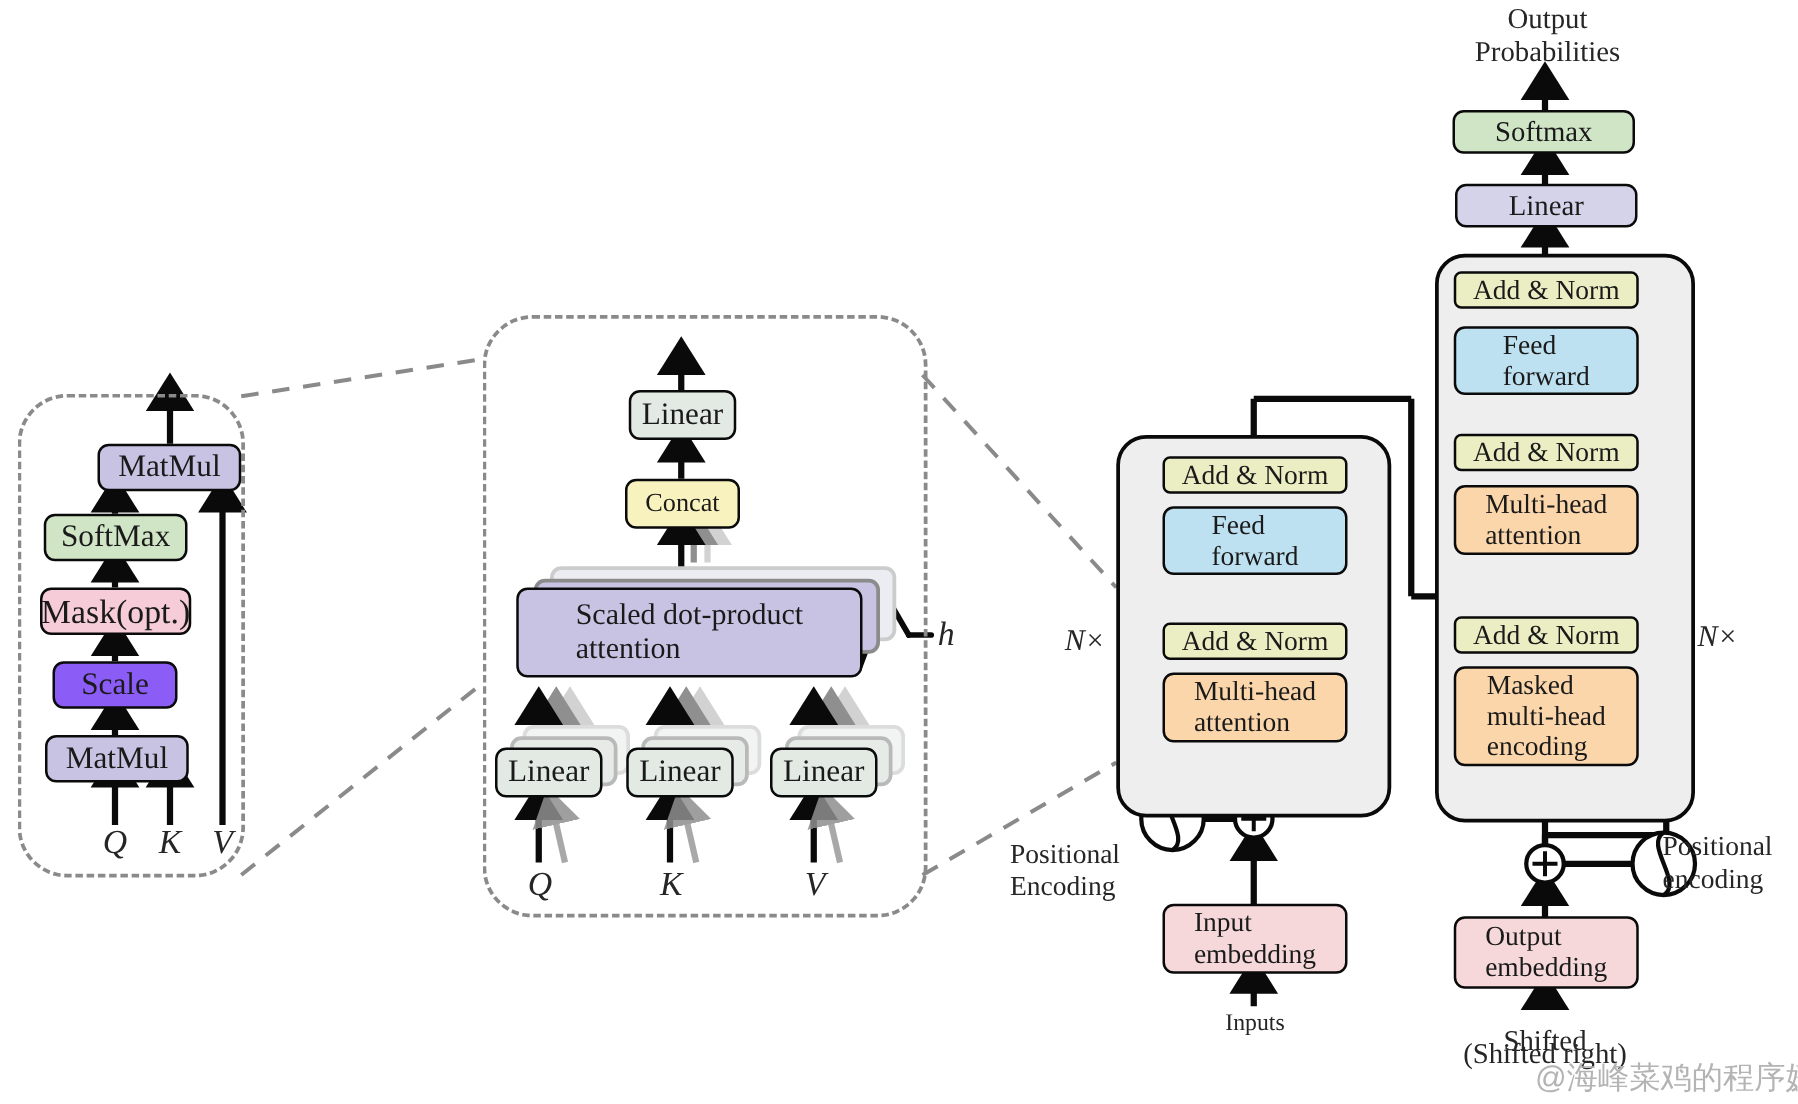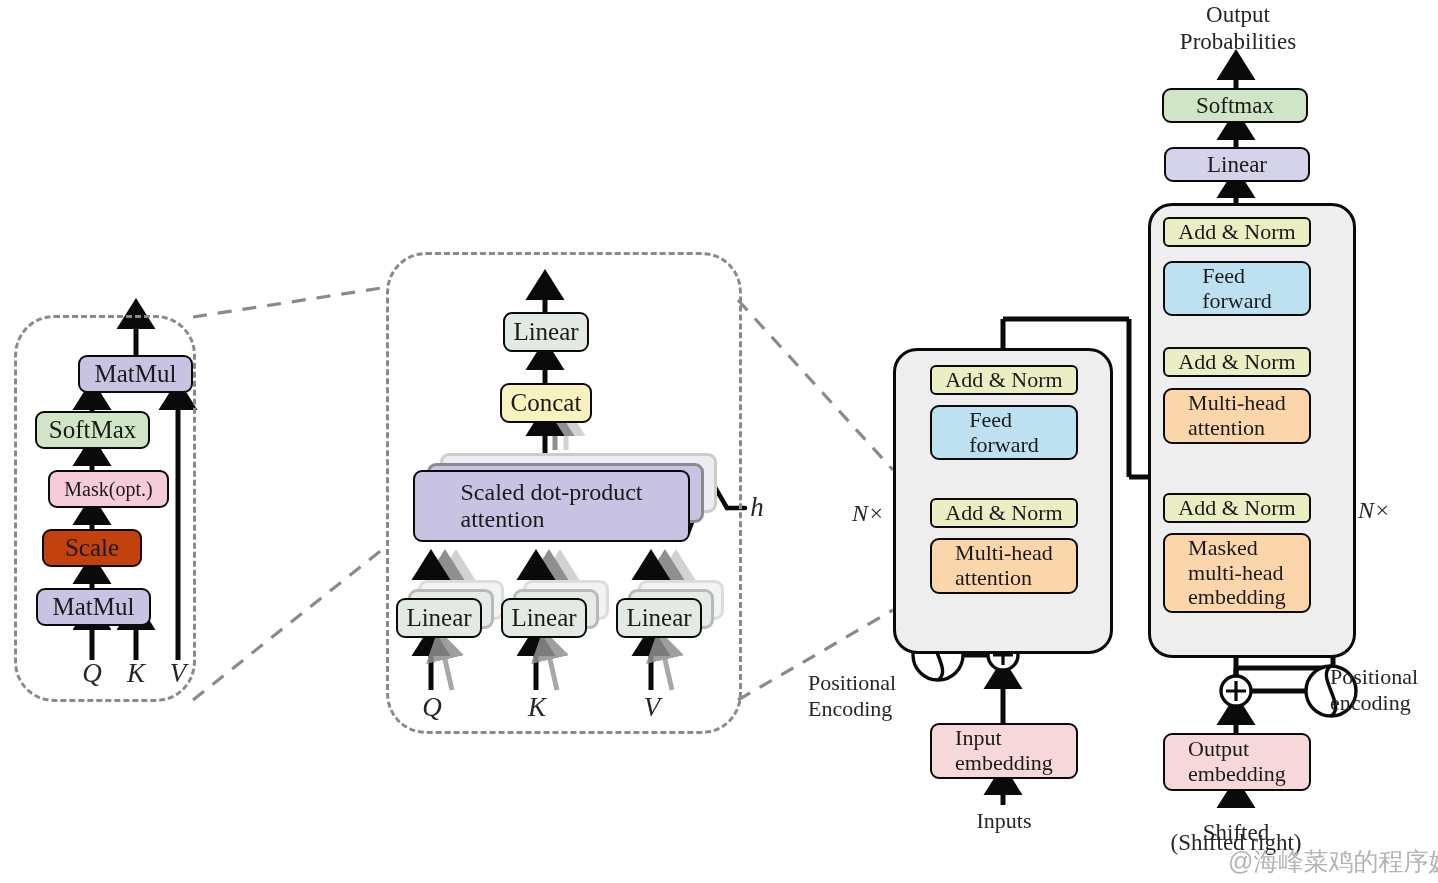--- a/index.html
+++ b/index.html
@@ -228,30 +228,30 @@
   </svg>
 
   <div class="dashbox" style="left:14px;top:315px;width:182px;height:387px;"></div>
   <div class="dashbox" style="left:386px;top:252px;width:356px;height:482px;"></div>
 
   <div class="panelbg" style="left:893px;top:348px;width:220px;height:306px;"></div>
   <div class="panelbg" style="left:1148px;top:203px;width:208px;height:455px;"></div>
 
   <div class="node" style="left:78px;top:355px;width:115px;height:38px;background:#c9c3e3;font-size:25px;">MatMul</div>
   <div class="node" style="left:35px;top:411px;width:115px;height:38px;background:#cfe5c6;font-size:25px;">SoftMax</div>
-  <div class="node" style="left:48px;top:470px;width:121px;height:38px;background:#f6ccd9;font-size:20px;">Mask(opt.)</div>
-  <div class="node" style="left:42px;top:529px;width:100px;height:38px;background:#c2410c;font-size:25px;font-family:Liberation Serif, serif;">Scale</div>
+  <div class="node" style="left:32px;top:470px;width:121px;height:38px;background:#f6ccd9;font-size:27px;">Mask(opt.)</div>
+  <div class="node" style="left:42px;top:529px;width:100px;height:38px;background:#8b5cf6;font-size:25px;font-family:Liberation Serif, serif;">Scale</div>
   <div class="node" style="left:36px;top:588px;width:115px;height:38px;background:#c9c3e3;font-size:25px;">MatMul</div>
 
   <div class="lbl ital" style="left:72px;top:658px;width:40px;font-size:27px;">Q</div>
   <div class="lbl ital" style="left:116px;top:658px;width:40px;font-size:27px;">K</div>
   <div class="lbl ital" style="left:158px;top:658px;width:40px;font-size:27px;">V</div>
 
   <div class="node" style="left:503px;top:312px;width:86px;height:40px;background:#e3eae4;font-size:25px;">Linear</div>
-  <div class="node" style="left:500px;top:383px;width:92px;height:40px;background:#f8f2bf;font-size:25px;">Concat</div>
+  <div class="node" style="left:500px;top:383px;width:92px;height:40px;background:#f8f2bf;font-size:21px;">Concat</div>
 
   <div class="ghost" style="left:440px;top:453px;width:277px;height:60px;background:#ececf3;border:3px solid #cccccc;"></div>
   <div class="ghost" style="left:427px;top:463px;width:277px;height:60px;background:#c9c3e3;border:3px solid #8b8b8b;"></div>
 
   <div class="node" style="left:413px;top:470px;width:277px;height:72px;background:#c9c3e3;font-size:24px;z-index:6;">Scaled  dot-product
 attention</div>
 
   <div class="lbl ital" style="left:742px;top:492px;width:30px;font-size:27px;">h</div>
 
   <div class="ghost" style="left:418px;top:580px;width:86px;height:40px;background:#f2f4f3;border:3px solid #dcdcdc;"></div>
@@ -275,38 +275,38 @@
 forward</div>
   <div class="node" style="left:930px;top:498px;width:148px;height:30px;background:#eaeec2;font-size:22px;border-radius:6px;">Add  &amp;  Norm</div>
   <div class="node" style="left:930px;top:538px;width:148px;height:56px;background:#fbd6ab;font-size:22px;">Multi-head
 attention</div>
   <div class="node" style="left:930px;top:723px;width:148px;height:56px;background:#f6d8da;font-size:22px;">Input
 embedding</div>
 
   <div class="lbl" style="left:838px;top:500px;width:60px;font-size:24px;font-style:italic;">N×</div>
   <div class="lbl" style="left:808px;top:670px;width:110px;font-size:22px;text-align:left;">Positional
 Encoding</div>
-  <div class="lbl" style="left:948px;top:808px;width:112px;font-size:22px;">Inputs</div>
+  <div class="lbl" style="left:948px;top:808px;width:112px;font-size:19px;">Inputs</div>
 
   <div class="lbl" style="left:1158px;top:2px;width:160px;font-size:23px;">Output
 Probabilities</div>
 
   <div class="node" style="left:1162px;top:88px;width:146px;height:35px;background:#cfe5c6;font-size:23px;">Softmax</div>
   <div class="node" style="left:1164px;top:147px;width:146px;height:35px;background:#d4d3ea;font-size:23px;">Linear</div>
 
   <div class="node" style="left:1163px;top:217px;width:148px;height:30px;background:#eaeec2;font-size:22px;border-radius:6px;">Add  &amp;  Norm</div>
   <div class="node" style="left:1163px;top:261px;width:148px;height:55px;background:#bee1f2;font-size:22px;">Feed
 forward</div>
   <div class="node" style="left:1163px;top:347px;width:148px;height:30px;background:#eaeec2;font-size:22px;border-radius:6px;">Add  &amp;  Norm</div>
   <div class="node" style="left:1163px;top:388px;width:148px;height:56px;background:#fbd6ab;font-size:22px;">Multi-head
 attention</div>
   <div class="node" style="left:1163px;top:493px;width:148px;height:30px;background:#eaeec2;font-size:22px;border-radius:6px;">Add  &amp;  Norm</div>
   <div class="node" style="left:1163px;top:533px;width:148px;height:80px;background:#fbd6ab;font-size:22px;">Masked
 multi-head
-embedding</div>
+encoding</div>
   <div class="node" style="left:1163px;top:733px;width:148px;height:58px;background:#f6d8da;font-size:22px;">Output
 embedding</div>
 
   <div class="lbl" style="left:1358px;top:497px;width:60px;font-size:24px;font-style:italic;text-align:left;">N×</div>
   <div class="lbl" style="left:1330px;top:664px;width:112px;font-size:22px;text-align:left;">Positional
 encoding</div>
   <div class="lbl" style="left:1180px;top:820px;width:112px;font-size:23px;">Shifted</div>
   <div class="lbl" style="left:1150px;top:830px;width:172px;font-size:23px;">(Shifted right)</div>
 
   <div class="wm" style="left:1192px;top:845px;">

